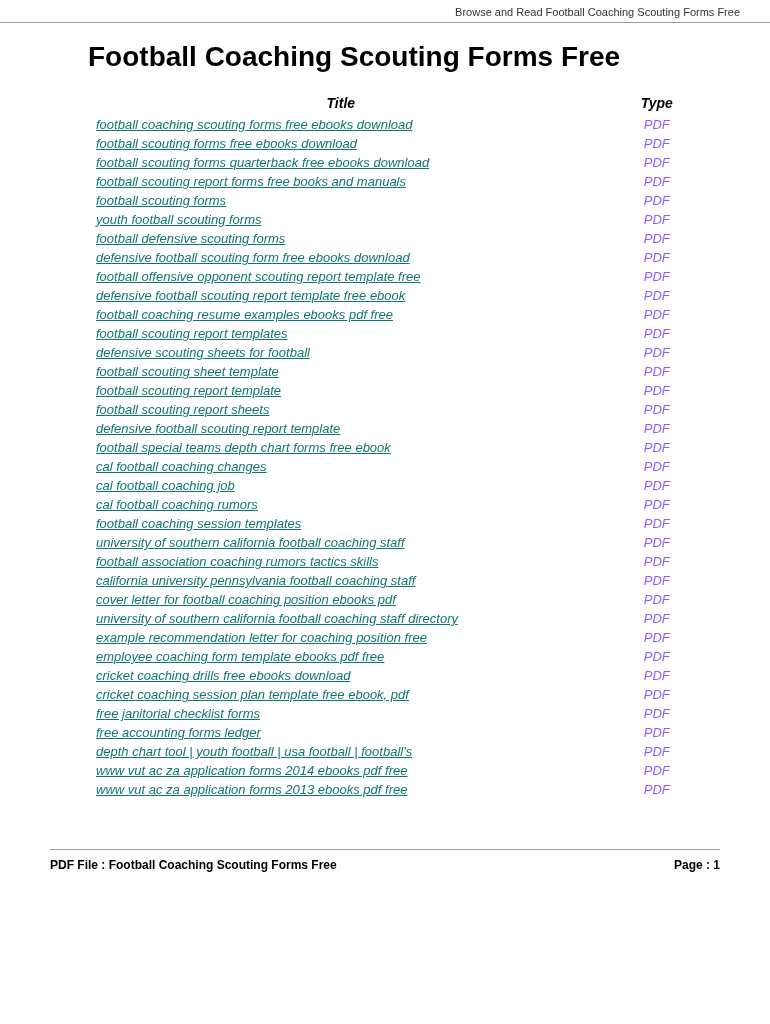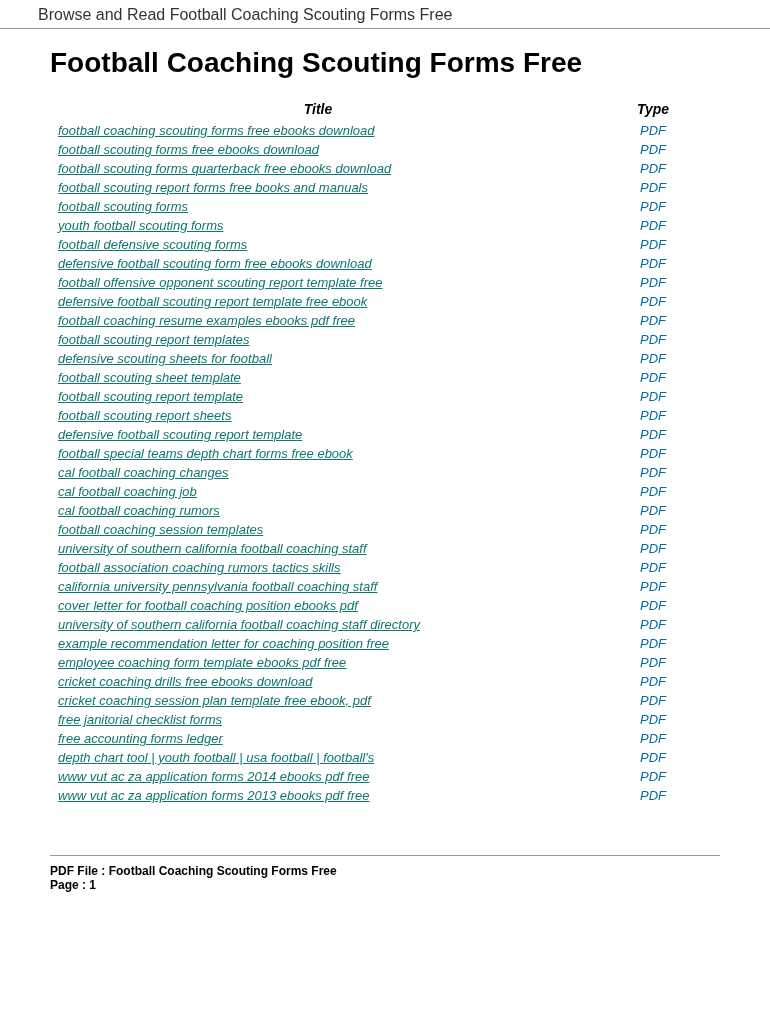--- a/index.html
+++ b/index.html
@@ -5,27 +5,29 @@
     * { margin: 0; padding: 0; box-sizing: border-box; }
     body {
       font-family: Arial, sans-serif;
       background: #fff;
       color: #000;
       width: 770px;
       min-height: 1024px;
       padding: 0;
     }
     .top-bar {
-      font-size: 16px;
+      text-align: right;
+      font-size: 11px;
       color: #333;
       padding: 6px 30px 4px 38px;
       border-bottom: 1px solid #999;
     }
     .main-content {
       padding: 18px 50px 30px 50px;
+      margin-left: 38px;
     }
     h1 {
       font-size: 28px;
       font-weight: bold;
       margin-bottom: 18px;
       color: #000;
     }
     .table-container {
       width: 100%;
     }
@@ -52,38 +54,37 @@
       font-size: 13px;
       padding: 2px 8px;
       vertical-align: top;
     }
     tbody td.title-cell {
       width: 80%;
     }
     tbody td.type-cell {
       width: 20%;
       text-align: center;
-      color: #0369a1;
+      color: #8b5cf6;
     }
     a {
       color: #0f766e;
       text-decoration: underline;
       font-size: 13px;
     }
     .footer {
       border-top: 1px solid #999;
       margin: 0 50px;
       padding: 8px 0;
       display: flex;
       justify-content: space-between;
       font-size: 12px;
       font-weight: bold;
       color: #000;
       margin-top: 20px;
-      flex-direction: column;
     }
   </style>
 </head>
 <body>
 
 <div class="top-bar">
   <span>Browse and Read Football Coaching Scouting Forms Free</span>
 </div>
 
 <div class="main-content">

